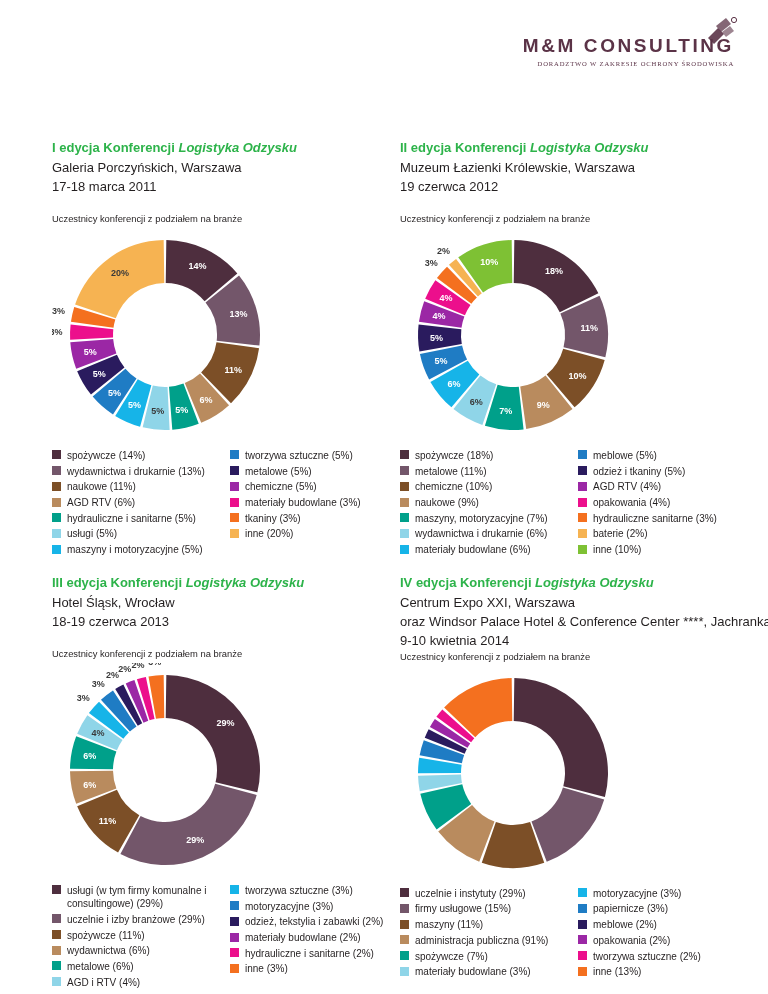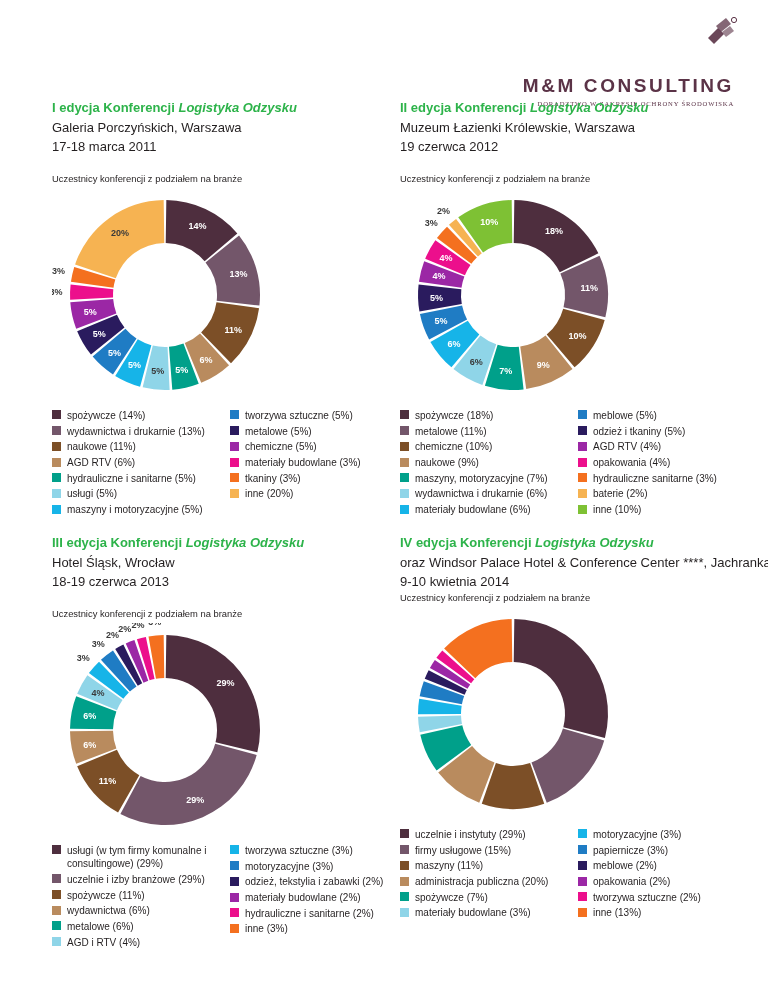--- a/index.html
+++ b/index.html
@@ -20,39 +20,38 @@
     text-align: right;
     line-height: 1;
   }
   .brand-name {
     font-size: 19px;
     font-weight: bold;
     letter-spacing: 2.6px;
     color: #5b3347;
     font-family: "Liberation Sans", sans-serif;
     white-space: nowrap;
-    margin-top: 40px;
   }
   .brand-tag {
     margin-top: 6px;
     font-size: 6.6px;
     letter-spacing: 0.85px;
     color: #5b3347;
     font-family: "Liberation Serif", serif;
     white-space: nowrap;
   }
   .brand-mark {
     position: absolute;
     top: -20px; right: -4px;
     width: 34px; height: 30px;
   }
 
   
   .sheet { position: absolute; inset: 0; }
-  .panel { position: absolute; width: 352px; }
+  .panel { position: absolute; width: 352px; margin-top: 40px; }
   .panel-1 { left: 52px;  top: 100px; }
   .panel-2 { left: 400px; top: 100px; }
   .panel-3 { left: 52px;  top: 535px; }
   .panel-4 { left: 400px; top: 535px; }
 
   .panel-title {
     font-size: 13px;
     font-weight: bold;
     color: #2db34a;
     line-height: 1.25;
@@ -397,20 +396,21 @@
           </div>
           <div class="legend-item">
             <span class="legend-swatch" style="background: rgb(244, 112, 31);"></span>
             <span class="legend-label">inne (3%)</span>
           </div>
         </div>
       </div>
     </div>
   <div class="panel panel-4">
       <div class="panel-title"><span>IV edycja Konferencji </span><em>Logistyka Odzysku</em></div>
+      <div class="panel-sub">Centrum Expo XXI, Warszawa</div>
       <div class="panel-sub">oraz Windsor Palace Hotel &amp; Conference Center ****, Jachranka</div>
       <div class="panel-sub">9-10 kwietnia 2014</div>
       <div class="panel-caption">Uczestnicy konferencji z podziałem na branże</div>
       <div class="chart-area">
         <svg width="352" height="215" viewBox="0 0 352 215">
           <path d="M114.3264071322188 12.0092602191161 A95 95 0 0 1 204.9095324406409 131.0340975812028 L163.30837565171925 120.15550604444783 A52 52 0 0 0 113.72603337763556 55.00506875151618 Z" fill="#4e2e3e"></path>
           <path d="M204.2026269065849 133.59099180809693 A95 95 0 0 1 146.73516142877304 195.80843925762136 L131.46556204522315 155.61093517259275 A52 52 0 0 0 162.92143788570962 121.55506920022147 Z" fill="#73566a"></path>
           <path d="M144.2423314401654 196.7157551725607 A95 95 0 0 1 81.75766855983461 196.7157551725607 L95.89893436959369 156.10757125234903 A52 52 0 0 0 130.1010656304063 156.10757125234903 Z" fill="#7c4f27"></path>
           <path d="M79.26483857122696 195.80843925762136 A95 95 0 0 1 38.21327908693871 165.58281638050428 L72.06411065811382 139.0663837030129 A52 52 0 0 0 94.53443795477686 155.61093517259275 Z" fill="#b98b5e"></path>
           <path d="M36.606709070218315 163.47180801884898 A95 95 0 0 1 20.294488559966993 127.7530274572629 L62.255930580192455 118.35955187134391 A52 52 0 0 0 71.18472496475107 137.9108843892647 Z" fill="#00a08a"></path>
@@ -432,21 +432,21 @@
           <div class="legend-item">
             <span class="legend-swatch" style="background: rgb(115, 86, 106);"></span>
             <span class="legend-label">firmy usługowe (15%)</span>
           </div>
           <div class="legend-item">
             <span class="legend-swatch" style="background: rgb(124, 79, 39);"></span>
             <span class="legend-label">maszyny (11%)</span>
           </div>
           <div class="legend-item">
             <span class="legend-swatch" style="background: rgb(185, 139, 94);"></span>
-            <span class="legend-label">administracja publiczna (20%)</span>
+            <span class="legend-label">administracja publiczna (91%)</span>
           </div>
           <div class="legend-item">
             <span class="legend-swatch" style="background: rgb(0, 160, 138);"></span>
             <span class="legend-label">spożywcze (7%)</span>
           </div>
           <div class="legend-item">
             <span class="legend-swatch" style="background: rgb(143, 213, 232);"></span>
             <span class="legend-label">materiały budowlane (3%)</span>
           </div>
         </div>

